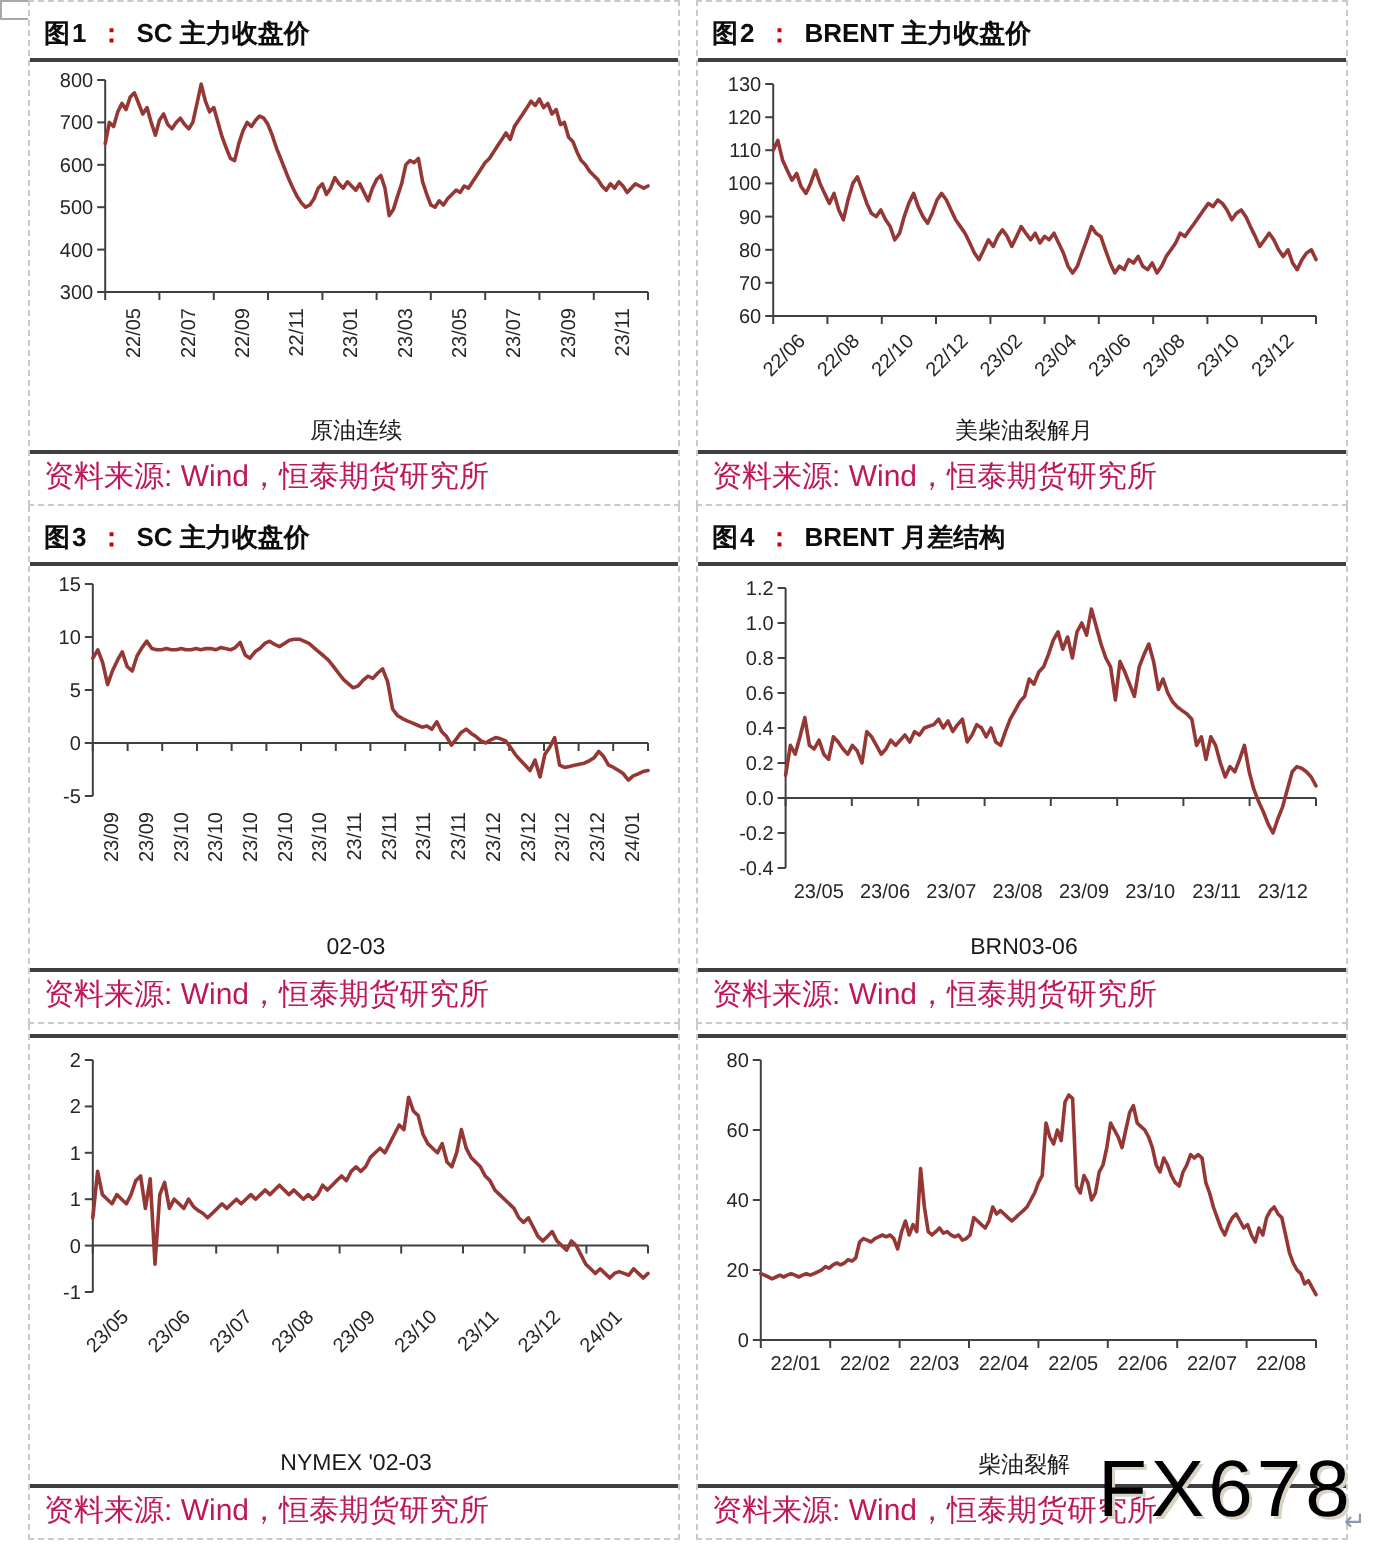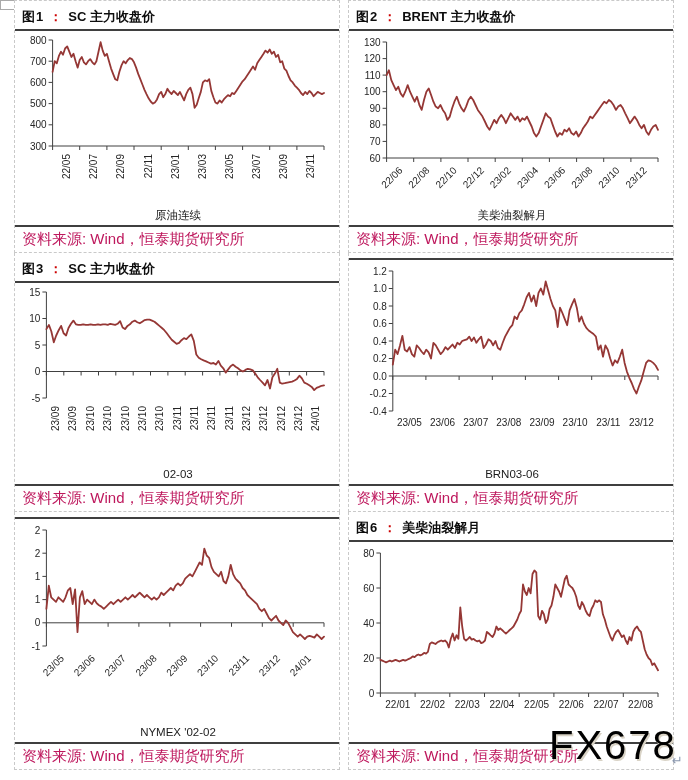--- a/index.html
+++ b/index.html
@@ -200,20 +200,23 @@
       </div>
       <div class="legend">
         <span class="legend-line" style="background: rgb(149, 55, 53);"></span>
         <span class="legend-text">02-03</span>
       </div>
       <div class="rule"></div>
       <div class="source">资料来源: Wind，恒泰期货研究所</div>
     </section>
 
     <section class="cell">
+      <div class="title-row">
+        <span class="fig">图4</span><span class="colon">：</span><span class="ttl">BRENT 月差结构</span>
+      </div>
       <div class="rule"></div>
       <div class="chart-wrap">
         <svg class="chart" width="312" height="168" viewBox="0 0 312 168">
             <line x1="36.8" y1="8" x2="36.8" y2="148" stroke="#404040" stroke-width="1"></line>
             <line x1="32.8" y1="148.0" x2="36.8" y2="148.0" stroke="#404040" stroke-width="1"></line>
             <text x="30.799999999999997" y="151.5" text-anchor="end">-0.4</text>
             <line x1="32.8" y1="130.5" x2="36.8" y2="130.5" stroke="#404040" stroke-width="1"></line>
             <text x="30.799999999999997" y="134" text-anchor="end">-0.2</text>
             <line x1="32.8" y1="113.0" x2="36.8" y2="113.0" stroke="#404040" stroke-width="1"></line>
             <text x="30.799999999999997" y="116.5" text-anchor="end">0.0</text>
@@ -293,30 +296,27 @@
             <text x="166.2" y="137" text-anchor="end" transform="rotate(-45 166.2 137)">23/09</text>
             <text x="197.0" y="137" text-anchor="end" transform="rotate(-45 197.0 137)">23/10</text>
             <text x="227.9" y="137" text-anchor="end" transform="rotate(-45 227.9 137)">23/11</text>
             <text x="258.7" y="137" text-anchor="end" transform="rotate(-45 258.7 137)">23/12</text>
             <text x="289.6" y="137" text-anchor="end" transform="rotate(-45 289.6 137)">24/01</text>
             <polyline points="24.4,86.9 26.8,63.7 29.2,75.3 31.6,77.6 34.0,79.9 36.4,75.3 38.8,77.6 41.2,79.9 43.5,75.3 45.9,68.3 48.3,66.0 50.7,82.2 53.1,67.4 55.5,110.1 57.9,75.3 60.3,69.2 62.7,82.2 65.1,77.6 67.5,79.9 69.9,82.2 72.3,77.6 74.7,81.3 77.0,83.2 79.4,84.6 81.8,86.9 84.2,84.6 86.6,82.2 89.0,79.9 91.4,82.2 93.8,79.9 96.2,77.6 98.6,79.9 101.0,77.6 103.4,75.3 105.8,77.6 108.2,75.3 110.6,73.0 112.9,75.3 115.3,73.0 117.7,70.6 120.1,73.0 122.5,75.3 124.9,73.0 127.3,75.3 129.7,77.6 132.1,75.3 134.5,77.6 136.9,75.3 139.3,70.6 141.7,73.0 144.1,70.6 146.4,68.3 148.8,66.0 151.2,68.3 153.6,63.7 156.0,61.4 158.4,63.7 160.8,61.4 163.2,56.7 165.6,54.4 168.0,52.1 170.4,54.4 172.8,49.8 175.2,45.1 177.6,40.5 180.0,42.8 182.3,26.6 184.7,33.5 187.1,35.8 189.5,45.1 191.9,49.8 194.3,52.1 196.7,54.4 199.1,49.8 201.5,59.0 203.9,61.4 206.3,54.4 208.7,42.8 211.1,52.1 213.5,56.7 215.8,59.0 218.2,61.4 220.6,66.0 223.0,68.3 225.4,73.0 227.8,75.3 230.2,77.6 232.6,79.9 235.0,82.2 237.4,86.9 239.8,89.2 242.2,86.9 244.6,91.5 247.0,96.2 249.4,98.5 251.7,96.2 254.1,93.8 256.5,98.5 258.9,100.8 261.3,103.1 263.7,98.5 266.1,100.8 268.5,105.4 270.9,110.1 273.3,112.4 275.7,114.7 278.1,112.4 280.5,114.7 282.9,117.0 285.2,114.7 287.6,113.8 290.0,114.7 292.4,115.6 294.8,112.4 297.2,114.7 299.6,117.0 302.0,114.7" fill="none" stroke="#953735" stroke-width="1.8" stroke-linejoin="round" stroke-linecap="round"></polyline>
           </svg>
       </div>
       <div class="legend">
         <span class="legend-line" style="background: rgb(149, 55, 53);"></span>
-        <span class="legend-text">NYMEX '02-02</span>
+        <span class="legend-text">NYMEX '02-03</span>
       </div>
       <div class="rule"></div>
       <div class="source">资料来源: Wind，恒泰期货研究所</div>
     </section>
 
     <section class="cell">
-      <div class="title-row">
-        <span class="fig">图6</span><span class="colon">：</span><span class="ttl">美柴油裂解月</span>
-      </div>
       <div class="rule"></div>
       <div class="chart-wrap">
         <svg class="chart" width="312" height="168" viewBox="0 0 312 168">
             <line x1="24.4" y1="8" x2="24.4" y2="148" stroke="#404040" stroke-width="1"></line>
             <line x1="20.4" y1="148.0" x2="24.4" y2="148.0" stroke="#404040" stroke-width="1"></line>
             <text x="18.4" y="151.5" text-anchor="end">0</text>
             <line x1="20.4" y1="113.0" x2="24.4" y2="113.0" stroke="#404040" stroke-width="1"></line>
             <text x="18.4" y="116.5" text-anchor="end">20</text>
             <line x1="20.4" y1="78.0" x2="24.4" y2="78.0" stroke="#404040" stroke-width="1"></line>
             <text x="18.4" y="81.5" text-anchor="end">40</text>
@@ -338,20 +338,24 @@
             <text x="76.5" y="163" text-anchor="middle">22/02</text>
             <text x="111.2" y="163" text-anchor="middle">22/03</text>
             <text x="145.9" y="163" text-anchor="middle">22/04</text>
             <text x="180.6" y="163" text-anchor="middle">22/05</text>
             <text x="215.3" y="163" text-anchor="middle">22/06</text>
             <text x="250.0" y="163" text-anchor="middle">22/07</text>
             <text x="284.6" y="163" text-anchor="middle">22/08</text>
             <polyline points="24.4,114.8 26.3,115.6 28.2,116.5 30.1,117.4 32.0,116.5 33.9,115.6 35.8,116.5 37.7,115.6 39.6,114.8 41.5,115.6 43.4,116.5 45.3,115.6 47.2,114.8 49.1,115.6 51.0,114.8 52.9,113.9 54.8,113.0 56.7,111.3 58.6,112.1 60.5,110.4 62.4,109.5 64.3,110.4 66.2,109.5 68.1,107.8 70.0,108.6 71.9,106.9 73.8,99.0 75.7,97.3 77.6,98.1 79.5,99.0 81.4,97.3 83.3,96.4 85.2,95.5 87.1,96.4 89.0,95.5 90.9,97.3 92.8,102.5 94.8,93.8 96.7,88.5 98.6,95.5 100.5,90.3 102.4,93.8 104.3,62.3 106.2,81.5 108.1,93.8 110.0,95.5 111.9,93.8 113.8,92.0 115.7,94.6 117.6,93.8 119.5,95.5 121.4,96.4 123.3,95.5 125.2,98.1 127.1,97.3 129.0,95.5 130.9,86.8 132.8,88.5 134.7,90.3 136.6,92.0 138.5,88.5 140.4,81.5 142.3,85.0 144.2,83.3 146.1,85.0 148.0,86.8 149.9,88.5 151.8,86.8 153.7,85.0 155.6,83.3 157.5,81.5 159.4,78.0 161.3,74.5 163.2,69.3 165.1,65.8 167.0,39.5 168.9,46.5 170.8,50.0 172.7,43.0 174.6,48.3 176.5,29.0 178.4,25.5 180.3,27.3 182.2,71.0 184.1,74.5 186.0,65.8 187.9,69.3 189.8,78.0 191.7,74.5 193.6,64.0 195.5,60.5 197.4,51.8 199.3,39.5 201.2,43.0 203.1,46.5 205.0,51.8 206.9,43.0 208.8,34.3 210.7,30.8 212.6,39.5 214.5,41.3 216.4,43.0 218.3,46.5 220.2,51.8 222.1,60.5 224.0,64.0 225.9,57.0 227.8,60.5 229.7,65.8 231.6,69.3 233.6,71.0 235.5,64.0 237.4,60.5 239.3,55.3 241.2,57.0 243.1,55.3 245.0,57.0 246.9,69.3 248.8,74.5 250.7,81.5 252.6,86.8 254.5,92.0 256.4,95.5 258.3,90.3 260.2,86.8 262.1,85.0 264.0,88.5 265.9,92.0 267.8,90.3 269.7,95.5 271.6,99.0 273.5,92.0 275.4,95.5 277.3,86.8 279.2,83.3 281.1,81.5 283.0,85.0 284.9,86.8 286.8,95.5 288.7,104.3 290.6,109.5 292.5,113.0 294.4,114.8 296.3,120.0 298.2,118.3 300.1,121.8 302.0,125.3" fill="none" stroke="#953735" stroke-width="1.8" stroke-linejoin="round" stroke-linecap="round"></polyline>
           </svg>
       </div>
+      <div class="legend">
+        <span class="legend-line" style="background: rgb(149, 55, 53);"></span>
+        <span class="legend-text">柴油裂解</span>
+      </div>
       <div class="rule"></div>
       <div class="source">资料来源: Wind，恒泰期货研究所</div>
     </section>
 
   </div>
 
   <div class="watermark">FX678</div>
   <div class="return-mark">↵</div>
 </div>
 

